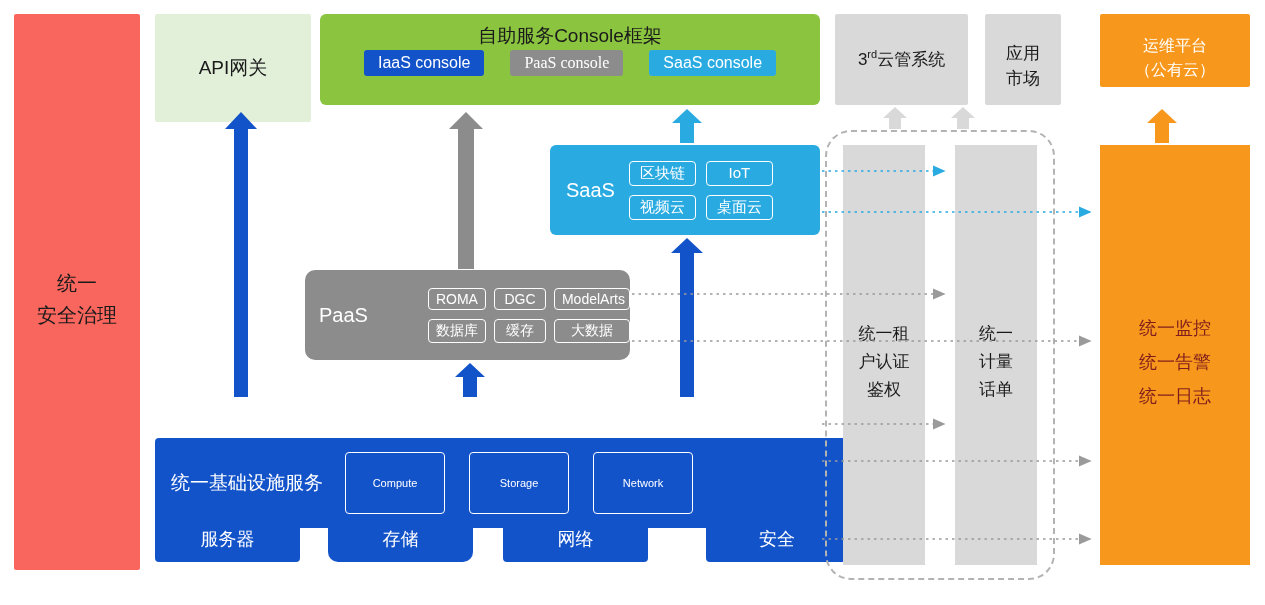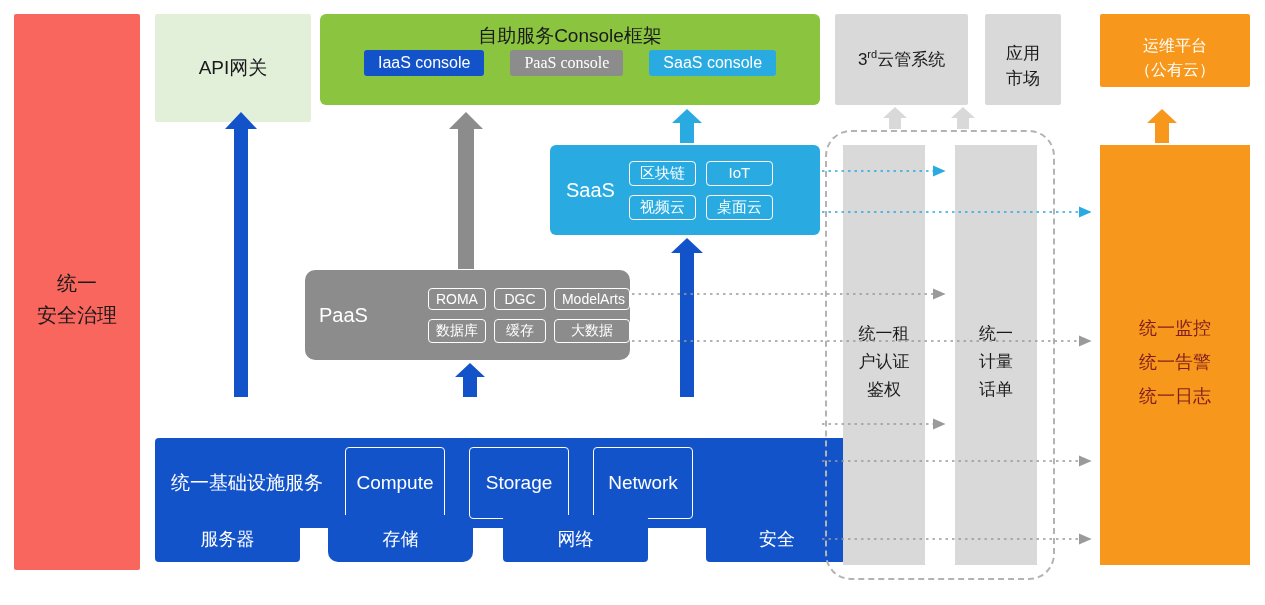--- a/index.html
+++ b/index.html
@@ -29,21 +29,21 @@
   .chip { border: 1.5px solid #fff; border-radius: 4px; color: #fff; text-align: center; padding: 2px 10px; font-size: 15px; min-width: 60px; }
 
   .paas-box { position: absolute; left: 305px; top: 270px; width: 325px; height: 90px; background: var(--gray); color: #fff; border-radius: 10px; display: flex; align-items: center; padding-left: 14px; gap: 12px; }
   .paas-label { font-size: 20px; }
   .chip-grid3 { display: grid; grid-template-columns: auto auto auto; gap: 9px 8px; margin-left: 48px; }
   .chip-sm { font-size: 14px; padding: 2px 7px; min-width: 52px; }
 
   .infra-box { position: absolute; left: 155px; top: 398px; width: 759px; height: 90px; background: var(--blue); color: #fff; border-radius: 4px; display: flex; align-items: center; padding-left: 16px; gap: 22px; margin-top: 40px; }
   .infra-label { font-size: 19px; }
   .infra-chips { display: flex; gap: 24px; }
-  .chip-lg { font-size: 19px; padding: 24px 10px; min-width: 100px; }
+  .chip-lg { font-size: 11px; padding: 24px 10px; min-width: 100px; }
 
   .fbox { top: 515px; height: 47px; background: var(--blue); color: #fff; font-size: 18px; border-radius: 4px; text-align: center; }
   .fbox-1 { left: 155px; width: 145px; }
   .fbox-2 { left: 328px; width: 145px; border-radius: 10px; }
   .fbox-3 { left: 503px; width: 145px; }
   .fbox-4 { left: 678px; width: 142px; margin-left: 28px; }
 
   .dashed-wrap { left: 825px; top: 130px; width: 230px; height: 450px; border: 2px dashed var(--dash-border); border-radius: 26px; }
   .auth-bar { left: 843px; top: 145px; width: 82px; height: 420px; background: var(--light-gray); color: #1a1a1a; font-size: 17px; line-height: 1.65; }
   .meter-bar { left: 955px; top: 145px; width: 82px; height: 420px; background: var(--light-gray); color: #1a1a1a; font-size: 17px; line-height: 1.65; }

